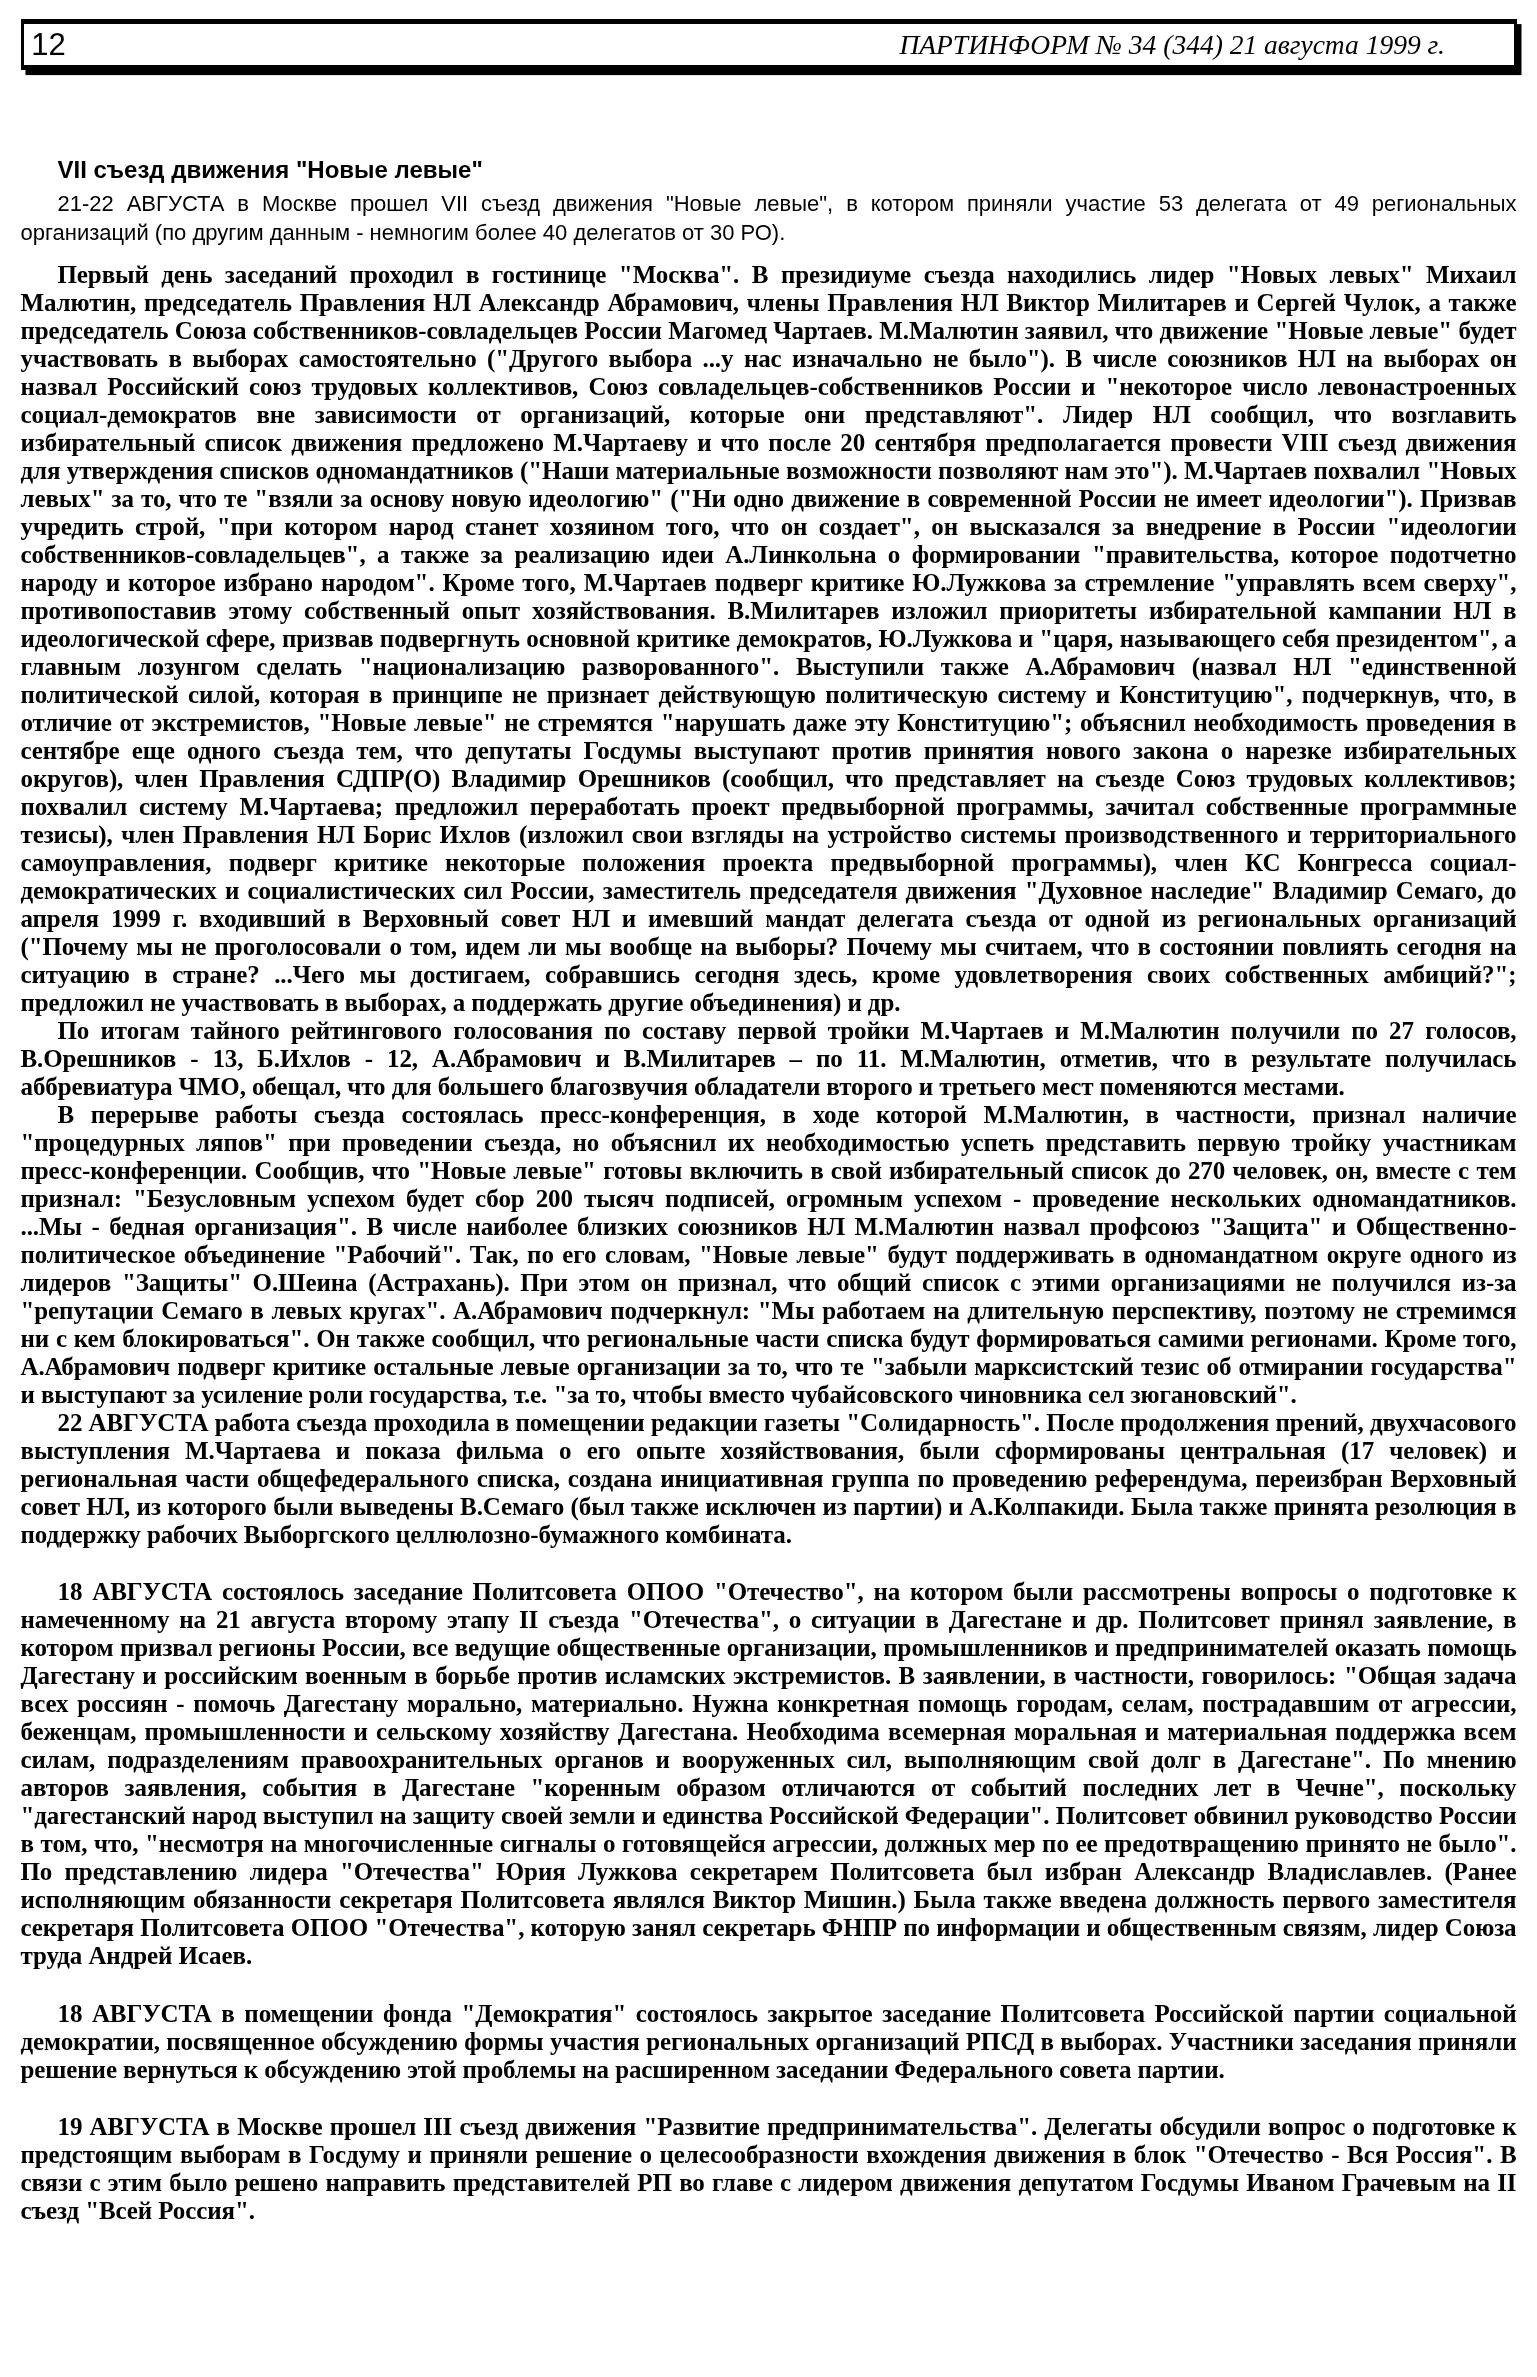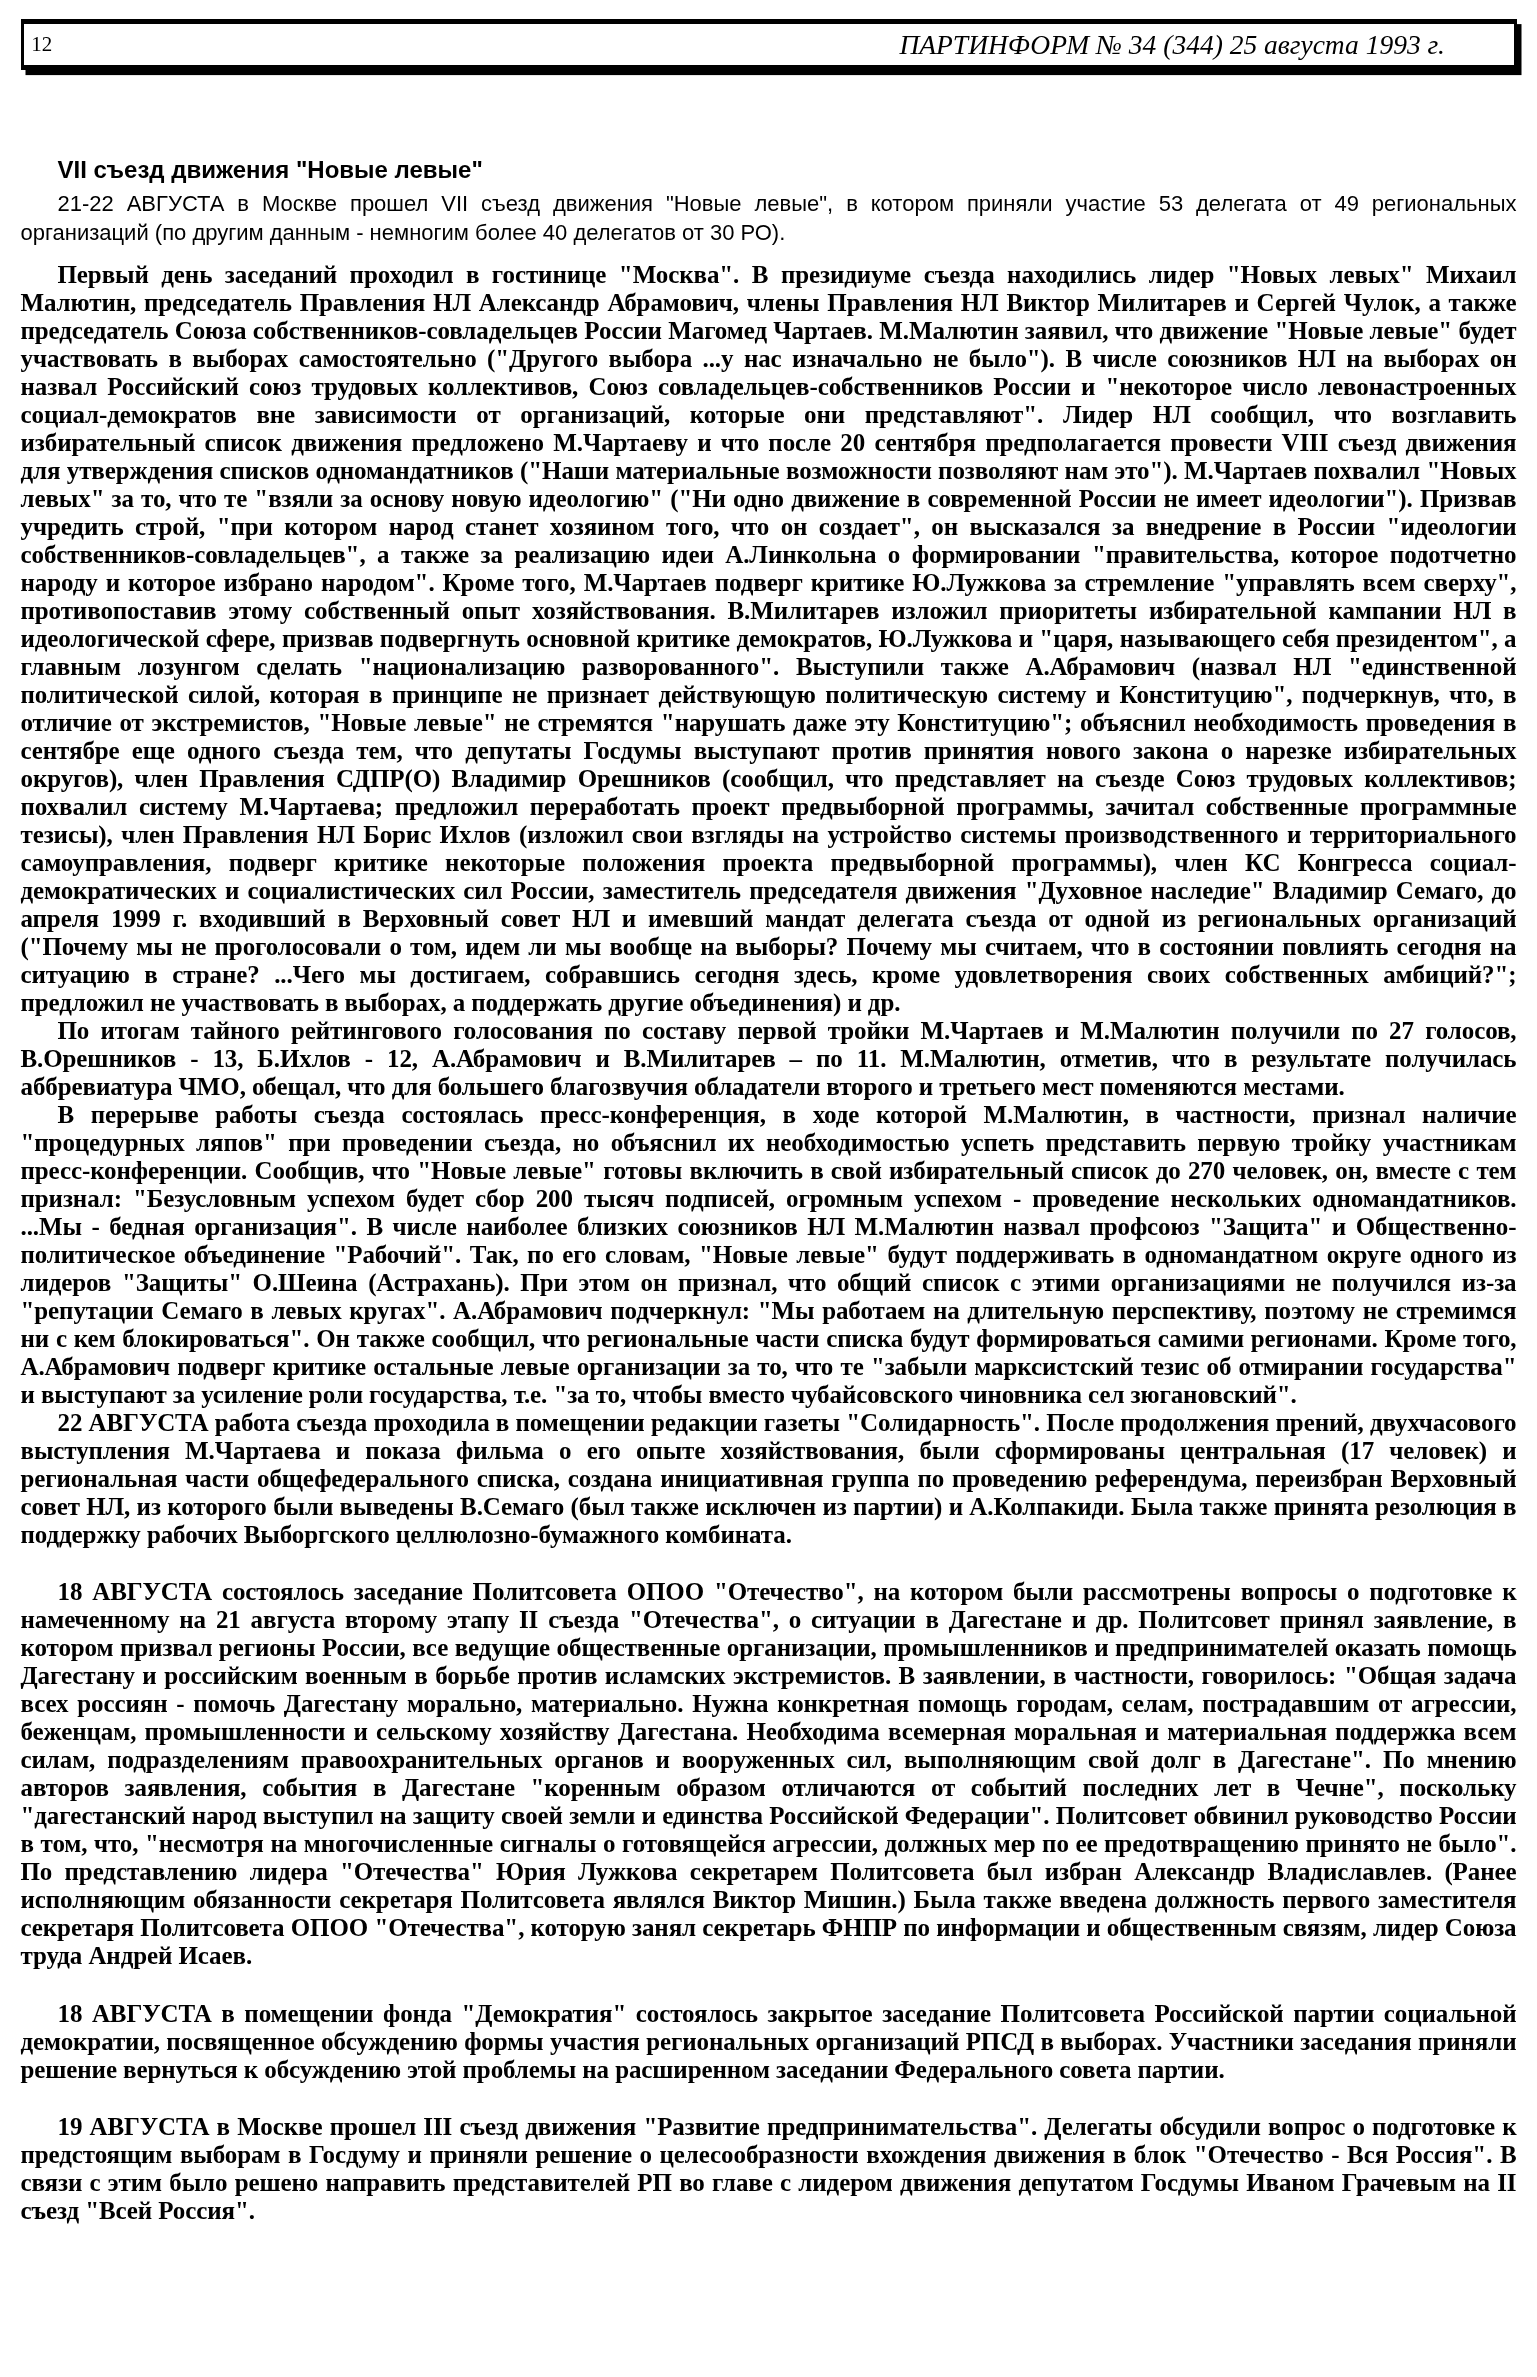--- a/index.html
+++ b/index.html
@@ -25,22 +25,22 @@
     border-top-width: 5.1px;
     border-bottom-width: 5.1px;
     box-shadow: 4.5px 5.1px 0 0 #000;
     display: flex;
     align-items: center;
     justify-content: space-between;
     padding: 0 7.7px;
     background: #fff;
   }
   .page-number {
-    font-family: Liberation Serif, serif;
-    font-size: 21px;
+    font-family: Liberation Sans, sans-serif;
+    font-size: 31px;
     line-height: 1;
   }
   .header-title {
     font-family: "Liberation Serif", "DejaVu Serif", serif;
     font-style: italic;
     font-size: 27.5px;
     line-height: 1;
     padding-right: 61px;
     white-space: nowrap;
   }
@@ -74,21 +74,21 @@
   }
   .news-item { margin-top: 29.5px; }
 </style>
 </head>
 <body>
 
 <div class="page">
 
   <div class="header-box">
     <span class="page-number">12</span>
-    <span class="header-title">ПАРТИНФОРМ № 34 (344) 25 августа 1993 г.</span>
+    <span class="header-title">ПАРТИНФОРМ № 34 (344) 21 августа 1999 г.</span>
   </div>
 
   <h1 class="article-title">VII съезд движения "Новые левые"</h1>
 
   <p class="lead">21-22 АВГУСТА в Москве прошел VII съезд движения "Новые левые", в котором приняли участие 53 делегата от 49 региональных организаций (по другим данным - немногим более 40 делегатов от 30 РО).</p>
 
   <div class="article-body">
     <p class="body-para">Первый день заседаний проходил в гостинице "Москва". В президиуме съезда находились лидер "Новых левых" Михаил Малютин, председатель Правления НЛ Александр Абрамович, члены Правления НЛ Виктор Милитарев и Сергей Чулок, а также председатель Союза собственников-совладельцев России Магомед Чартаев. М.Малютин заявил, что движение "Новые левые" будет участвовать в выборах самостоятельно ("Другого выбора ...у нас изначально не было"). В числе союзников НЛ на выборах он назвал Российский союз трудовых коллективов, Союз совладельцев-собственников России и "некоторое число левонастроенных социал-демократов вне зависимости от организаций, которые они представляют". Лидер НЛ сообщил, что возглавить избирательный список движения предложено М.Чартаеву и что после 20 сентября предполагается провести VIII съезд движения для утверждения списков одномандатников ("Наши материальные возможности позволяют нам это"). М.Чартаев похвалил "Новых левых" за то, что те "взяли за основу новую идеологию" ("Ни одно движение в современной России не имеет идеологии"). Призвав учредить строй, "при котором народ станет хозяином того, что он создает", он высказался за внедрение в России "идеологии собственников-совладельцев", а также за реализацию идеи А.Линкольна о формировании "правительства, которое подотчетно народу и которое избрано народом". Кроме того, М.Чартаев подверг критике Ю.Лужкова за стремление "управлять всем сверху", противопоставив этому собственный опыт хозяйствования. В.Милитарев изложил приоритеты избирательной кампании НЛ в идеологической сфере, призвав подвергнуть основной критике демократов, Ю.Лужкова и "царя, называющего себя президентом", а главным лозунгом сделать "национализацию разворованного". Выступили также А.Абрамович (назвал НЛ "единственной политической силой, которая в принципе не признает действующую политическую систему и Конституцию", подчеркнув, что, в отличие от экстремистов, "Новые левые" не стремятся "нарушать даже эту Конституцию"; объяснил необходимость проведения в сентябре еще одного съезда тем, что депутаты Госдумы выступают против принятия нового закона о нарезке избирательных округов), член Правления СДПР(О) Владимир Орешников (сообщил, что представляет на съезде Союз трудовых коллективов; похвалил систему М.Чартаева; предложил переработать проект предвыборной программы, зачитал собственные программные тезисы), член Правления НЛ Борис Ихлов (изложил свои взгляды на устройство системы производственного и территориального самоуправления, подверг критике некоторые положения проекта предвыборной программы), член КС Конгресса социал-демократических и социалистических сил России, заместитель председателя движения "Духовное наследие" Владимир Семаго, до апреля 1999 г. входивший в Верховный совет НЛ и имевший мандат делегата съезда от одной из региональных организаций ("Почему мы не проголосовали о том, идем ли мы вообще на выборы? Почему мы считаем, что в состоянии повлиять сегодня на ситуацию в стране? ...Чего мы достигаем, собравшись сегодня здесь, кроме удовлетворения своих собственных амбиций?"; предложил не участвовать в выборах, а поддержать другие объединения) и др.</p>
     <p class="body-para">По итогам тайного рейтингового голосования по составу первой тройки М.Чартаев и М.Малютин получили по 27 голосов, В.Орешников - 13, Б.Ихлов - 12, А.Абрамович и В.Милитарев – по 11. М.Малютин, отметив, что в результате получилась аббревиатура ЧМО, обещал, что для большего благозвучия обладатели второго и третьего мест поменяются местами.</p>
     <p class="body-para">В перерыве работы съезда состоялась пресс-конференция, в ходе которой М.Малютин, в частности, признал наличие "процедурных ляпов" при проведении съезда, но объяснил их необходимостью успеть представить первую тройку участникам пресс-конференции. Сообщив, что "Новые левые" готовы включить в свой избирательный список до 270 человек, он, вместе с тем признал: "Безусловным успехом будет сбор 200 тысяч подписей, огромным успехом - проведение нескольких одномандатников. ...Мы - бедная организация". В числе наиболее близких союзников НЛ М.Малютин назвал профсоюз "Защита" и Общественно-политическое объединение "Рабочий". Так, по его словам, "Новые левые" будут поддерживать в одномандатном округе одного из лидеров "Защиты" О.Шеина (Астрахань). При этом он признал, что общий список с этими организациями не получился из-за "репутации Семаго в левых кругах". А.Абрамович подчеркнул: "Мы работаем на длительную перспективу, поэтому не стремимся ни с кем блокироваться". Он также сообщил, что региональные части списка будут формироваться самими регионами. Кроме того, А.Абрамович подверг критике остальные левые организации за то, что те "забыли марксистский тезис об отмирании государства" и выступают за усиление роли государства, т.е. "за то, чтобы вместо чубайсовского чиновника сел зюгановский".</p>

